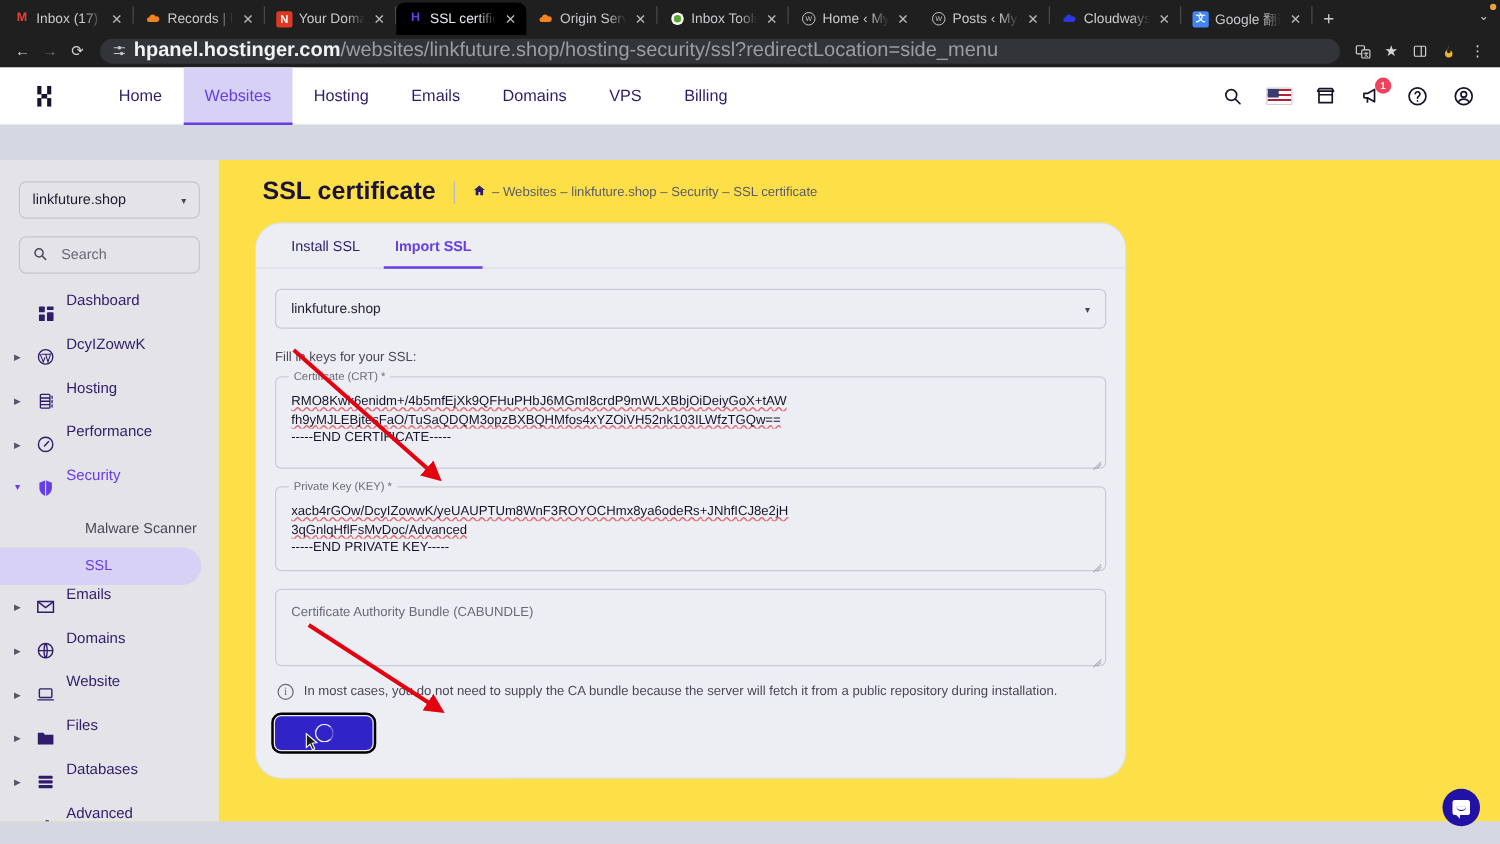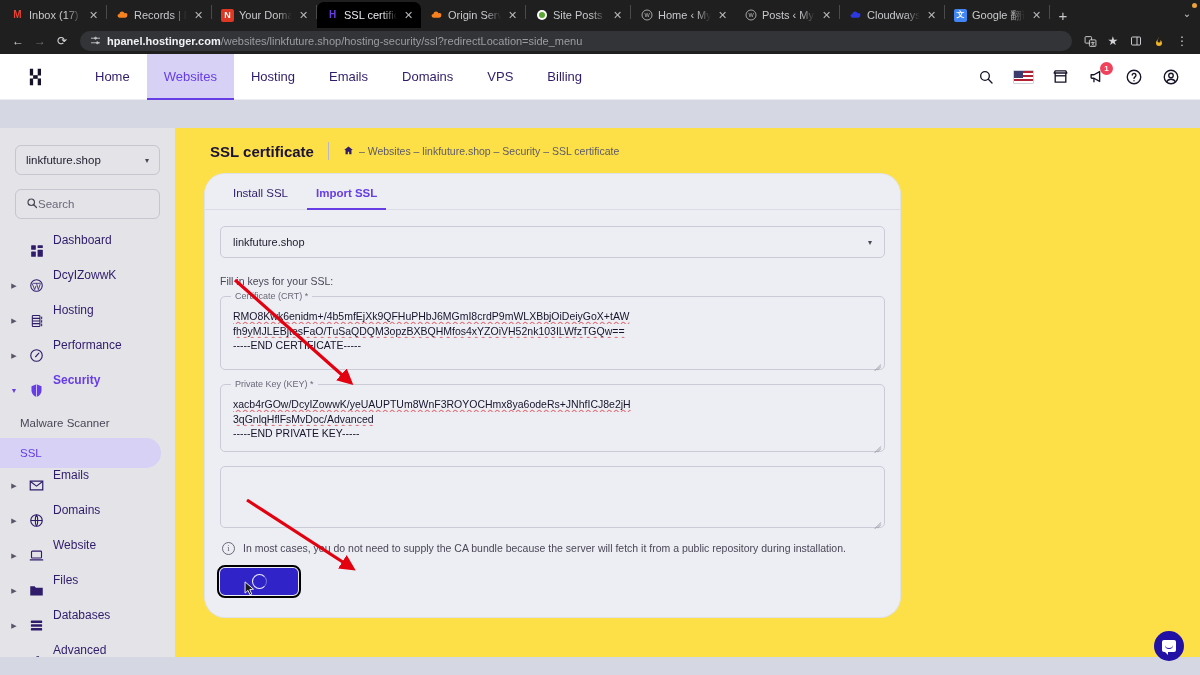--- a/index.html
+++ b/index.html
@@ -71,21 +71,21 @@
     color: #d2d3d6; font-size: 12px; flex: 0 0 auto;
   }
   .tb-btn.dim { color: #6d6e71; }
   .omnibox {
     flex: 1 1 auto; height: 20px; background: #333438;
     border-radius: 10px; display: flex; align-items: center;
     gap: 6px; padding: 0 10px; margin: 0 6px; min-width: 0;
   }
   .omni-icon { font-size: 9px; color: #c3c4c7; flex: 0 0 auto; letter-spacing: -1px;}
   .omni-url {
-    font-size: 11px; color: #9b9da2; white-space: nowrap;
+    font-size: 16px; color: #9b9da2; white-space: nowrap;
     overflow: hidden; text-overflow: ellipsis;
   }
   .omni-url b { color: #f1f2f4; font-weight: 700; }
   .tb-right { display: flex; align-items: center; gap: 3px; flex: 0 0 auto; }
 
   
   .hp-header {
     height: 46px; background: #ffffff; display: flex; align-items: center;
     padding: 0 18px 0 26px; border-bottom: 1px solid #ebebf0;
     position: relative;
@@ -142,54 +142,54 @@
   .sb-select {
     margin: 5px 15px 0 15px; height: 30px; background: #e3e3e8;
     border: 1px solid #c5c6cf; border-radius: 6px;
     display: flex; align-items: center; padding: 0 10px;
     font-size: 11.5px; color: #1f1b2d;
   }
   .sb-select .caret { margin-left: auto; font-size: 8px; color: #4b4757; }
   .sb-search {
     margin: 14px 15px 0 15px; height: 30px; background: #e3e3e8;
     border: 1px solid #c5c6cf; border-radius: 6px;
-    display: flex; align-items: center; gap: 0; padding: 0 10px;
+    display: flex; align-items: center; gap: 11px; padding: 0 10px;
     font-size: 11.5px; color: #6b6878;
   }
   .sb-nav { margin-top: 14px; }
   .sb-item {
     height: 35px; display: flex; 
     padding-left: 8px; font-size: 12px; color: #2f1c6a; gap: 7px;
   }
   .sb-arrow {
     width: 12px; flex: 0 0 12px; font-size: 7px; color: #5a5468;
     display: flex; align-items: center; justify-content: center;
   }
   .sb-ico {
     width: 19px; flex: 0 0 19px; display: flex; align-items: center;
     justify-content: center; color: #2f1c6a;
   }
-  .sb-item.open { color: #673de6; font-weight: 700; }
+  .sb-item.open { color: #673de6; font-weight: 400; }
   .sb-item.open .sb-ico, .sb-item.open .sb-arrow { color: #673de6; }
   .sb-sub {
     height: 30px; display: flex; align-items: center;
-    padding-left: 20px; font-size: 11.5px; color: #4b4757;
+    padding-left: 68px; font-size: 11.5px; color: #4b4757;
   }
   .sb-sub.active {
     background: #d6d1f5; color: #673de6;
     margin-right: 14px; border-radius: 0 16px 16px 0;
   }
 
   
   .main {
     flex: 1 1 auto; padding: 14px 30px 0 30px;
     overflow: hidden; position: relative;
   }
   .page-head { display: flex; align-items: center; gap: 14px; margin: 0 0 14px 5px; }
-  .page-title { font-size: 15px; font-weight: 700; color: #1b1235; }
+  .page-title { font-size: 20px; font-weight: 700; color: #1b1235; }
   .crumb-div { width: 1px; height: 18px; background: #b7bac6; }
   .breadcrumb {
     display: flex; align-items: center; gap: 5px;
     font-size: 10.5px; color: #5c5a6b;
   }
   .breadcrumb .home-ico { color: #2f1c6a; font-size: 10px; }
 
   .card {
     background: #eceef3; border-radius: 20px; overflow: hidden;
     max-width: 695px; box-shadow: 0 0 0 1px #dfe1e9;
@@ -346,21 +346,21 @@
     </div>
     <div class="tab-sep"></div>
 
     <div class="tab">
       <span class="tab-fav">
         <svg width="12" height="12" viewBox="0 0 24 24">
             <circle cx="12" cy="12" r="10" fill="#fff"></circle>
             <circle cx="12" cy="12" r="6" fill="#5ba733"></circle>
           </svg>
       </span>
-      <span class="tab-title">Site Posts</span>
+      <span class="tab-title">Inbox Tools</span>
       <span class="tab-close">✕</span>
     </div>
     <div class="tab-sep"></div>
 
     <div class="tab">
       <span class="tab-fav">
         <svg width="12" height="12" viewBox="0 0 24 24">
             <circle cx="12" cy="12" r="10" fill="none" stroke="#c4c5c8" stroke-width="1.6"></circle>
             <text x="12" y="16" font-size="11" text-anchor="middle" fill="#c4c5c8">W</text>
           </svg>
@@ -710,20 +710,21 @@
               <span>Private Key (KEY)</span>
               <span class="req">*</span>
             </div>
             <div class="crt-line"><span class="spell">xacb4rGOw/DcyIZowwK/yeUAUPTUm8WnF3ROYOCHmx8ya6odeRs+JNhfICJ8e2jH</span></div>
             <div class="crt-line"><span class="spell">3qGnlqHflFsMvDoc/Advanced</span></div>
             <div class="crt-line">-----END PRIVATE KEY-----</div>
             <div class="resize-grip"></div>
           </div>
 
           <div class="field" style="min-height:62px;">
+            <div class="field-ph">Certificate Authority Bundle (CABUNDLE)</div>
             <div class="resize-grip"></div>
           </div>
 
           <div class="note">
             <span class="note-ico">i</span>
             <span>In most cases, you do not need to supply the CA bundle because the server will fetch it from a public repository during installation.</span>
           </div>
 
           <div class="import-btn">
             <span class="spinner"></span>

